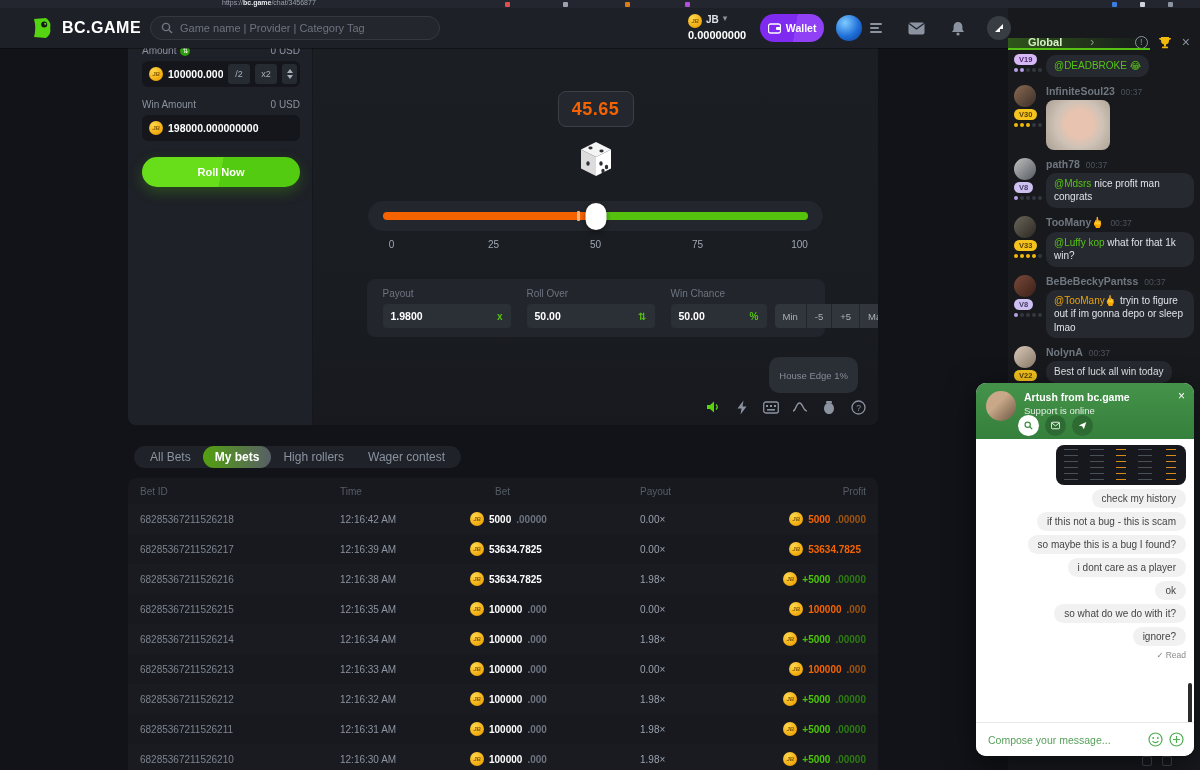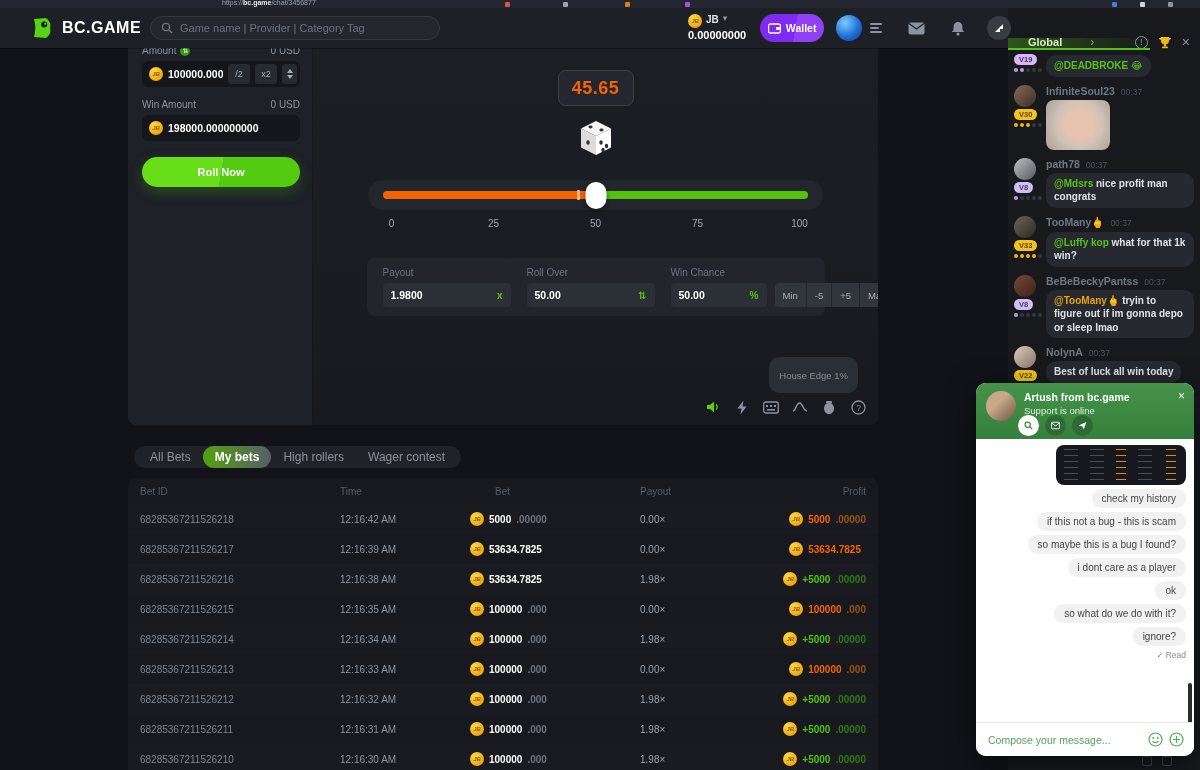--- a/index.html
+++ b/index.html
@@ -58,21 +58,21 @@
         align-items:center;justify-content:center;gap:2px;cursor:pointer;}
   .stepper i{width:0;height:0;border-left:3px solid transparent;border-right:3px solid transparent;}
   .stepper .up{border-bottom:4px solid #aab0b9;}
   .stepper .dn{border-top:4px solid #aab0b9;}
   .roll-btn{margin-top:16px;width:100%;height:30px;border:none;border-radius:16px;cursor:pointer;
         background:linear-gradient(100deg,#68de1b 50%,#53cb10 50%);color:#fff;font-weight:bold;font-size:11px;
         box-shadow:0 5px 14px rgba(84,204,16,.25);}
 
   .game-view{position:relative;flex:1;background:linear-gradient(180deg,#1b1e23 0%,#191c21 70%,#17191e 100%);
         display:flex;flex-direction:column;align-items:center;}
-  .result-box{margin-top:30px;min-width:76px;height:36px;border-radius:8px;background:#24282e;
+  .result-box{margin-top:51px;min-width:76px;height:36px;border-radius:8px;background:#24282e;
         border:1px solid #3a4047;display:flex;align-items:center;justify-content:center;padding:16px 12px;}
   .result-num{font-size:18px;font-weight:bold;color:#f56300;letter-spacing:.5px;}
   .dice-wrap{margin-top:12px;height:40px;}
   .slider-box{margin-top:22px;width:455px;height:30px;border-radius:15px;background:#23262c;position:relative;}
   .slider-track{position:absolute;left:15px;right:15px;top:11px;height:8px;border-radius:4px;overflow:visible;
         background:linear-gradient(90deg,#f56300 0 50%,#55c20d 50% 100%);}
   .slider-marker{position:absolute;top:-1px;height:10px;width:3px;border-radius:1px;background:#ffb27d;left:45.65%;}
   .slider-knob{position:absolute;top:-9px;left:50%;transform:translateX(-50%);width:21px;height:27px;
         border-radius:11px;background:#fff;box-shadow:0 2px 5px rgba(0,0,0,.45);cursor:grab;}
   .scale{position:relative;width:425px;height:14px;margin-top:8px;font-size:10px;color:#a0a8b4;}
@@ -140,21 +140,21 @@
         display:flex;align-items:center;}
   .b-purple{background:#cfc0f2;color:#443d66;} .b-pink{background:#d7b8f7;color:#4a2a6b;}
   .b-gold{background:#f5c31d;color:#5a4000;}   .b-dark{background:#3a3f46;color:#dfe3e8;}
   .dots{display:flex;gap:2px;margin-top:3px;}
   .dots i{width:4px;height:4px;border-radius:50%;background:#33383f;}
   .dots.gold i.on{background:#f0b90b;} .dots.purple i.on{background:#b9a0e8;} .dots.white i.on{background:#cfd4da;}
   .mhead{display:flex;align-items:baseline;gap:6px;font-size:10.5px;}
   .uname{color:#6f7781;font-weight:bold;}
   .mtime{color:#4d545e;font-size:8.5px;}
   .bubble{margin-top:3px;background:#26292f;border-radius:10px;padding:4px 8px;font-size:10px;color:#dfe3e8;
-        display:inline-block;max-width:150px;line-height:1.35;font-weight:bold;}
+        display:inline-block;max-width:150px;line-height:1.35;}
   .mention{color:#56c214;} .mention.gold{color:#e8a40b;}
   .chat-photo{margin-top:3px;width:64px;height:50px;border-radius:8px;
         background:radial-gradient(circle at 52% 48%,#e8c4b0 0 32%,#cfc2b6 55%,#a89e92);}
   .av-soul{background:linear-gradient(135deg,#8a6a52,#3a2e28);}
   .av-path{background:linear-gradient(135deg,#c0c0c0,#555a60);}
   .av-too{background:linear-gradient(135deg,#6b6658,#2b2823);}
   .av-bebe{background:linear-gradient(135deg,#7a4a3a,#3a1f18);}
   .av-nol{background:linear-gradient(135deg,#d8c8b8,#8a7a6a);}
   .av-xxx{background:linear-gradient(135deg,#6a5a4a,#26231f);}
   .chat-foot-ic{position:absolute;bottom:4px;right:28px;display:flex;gap:10px;opacity:.5;}

